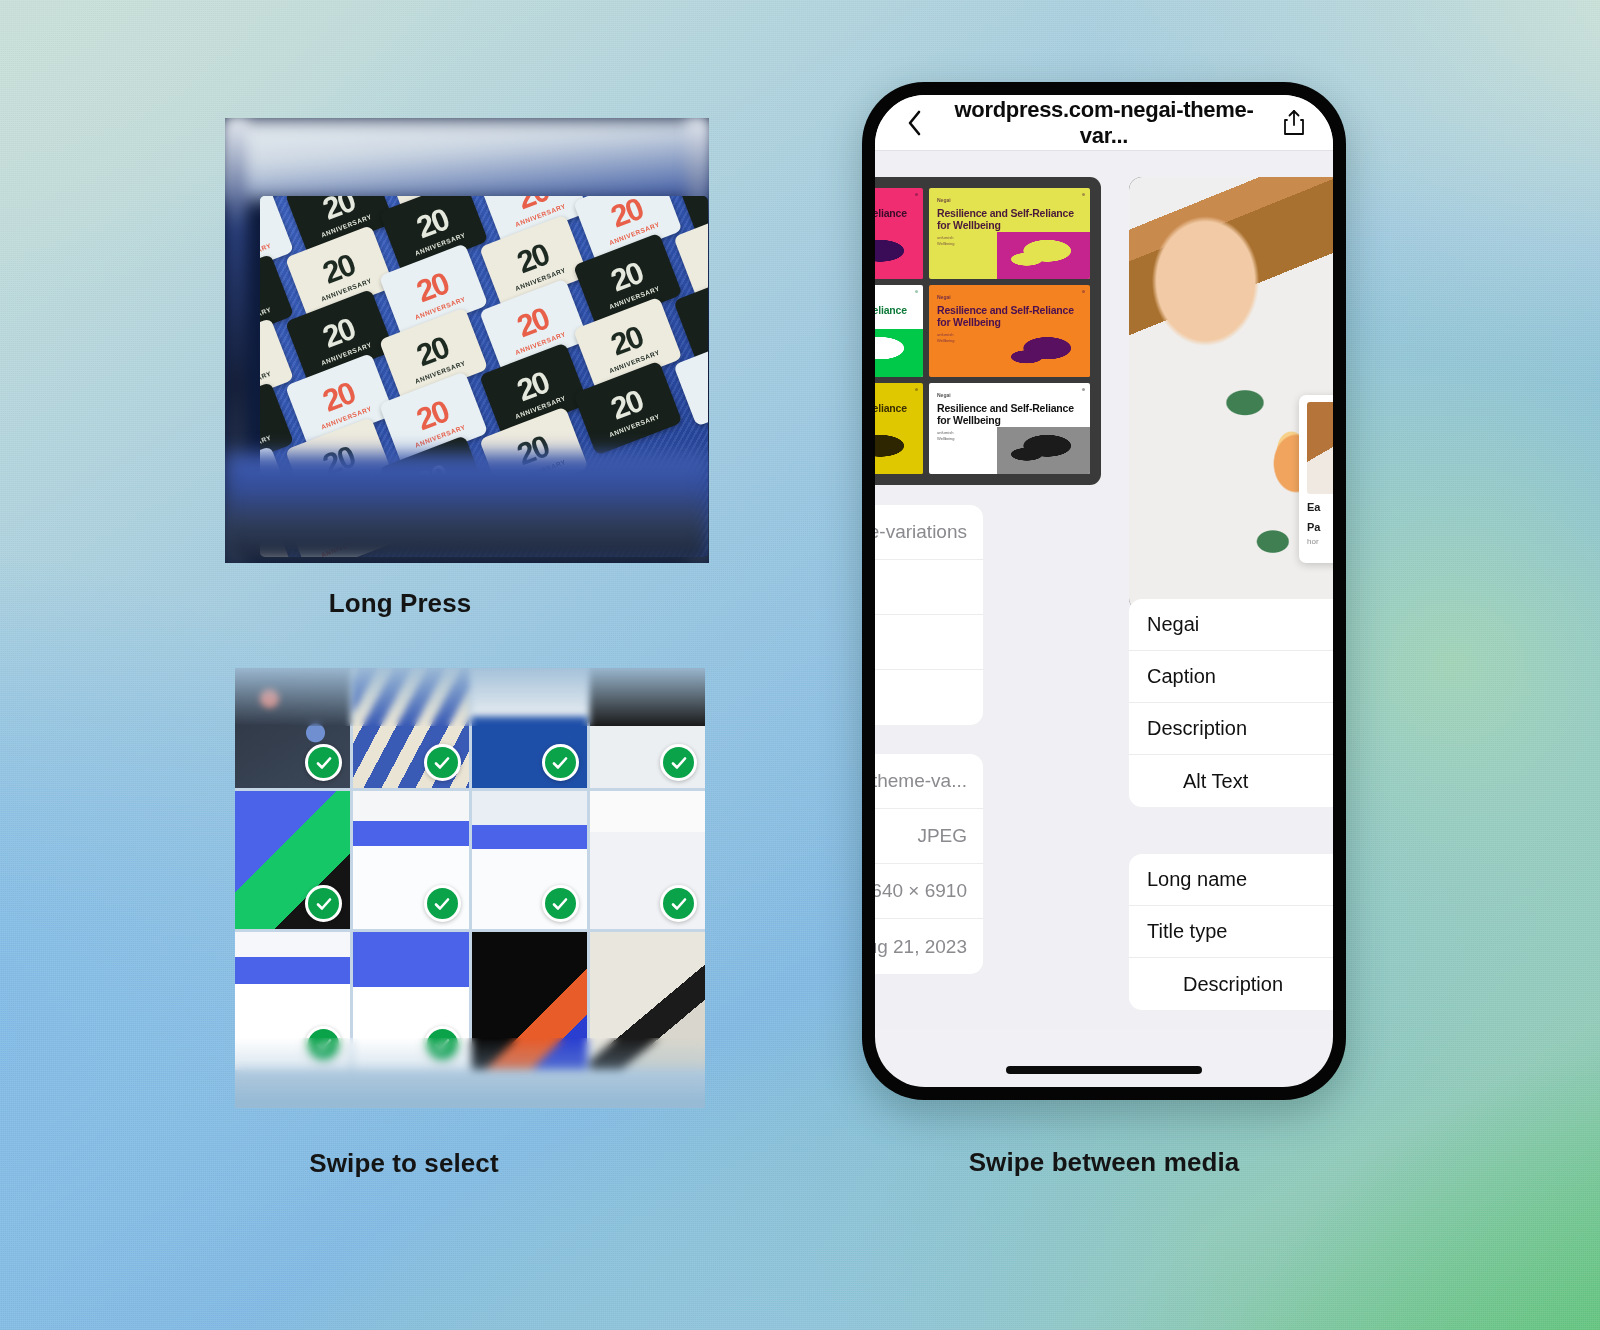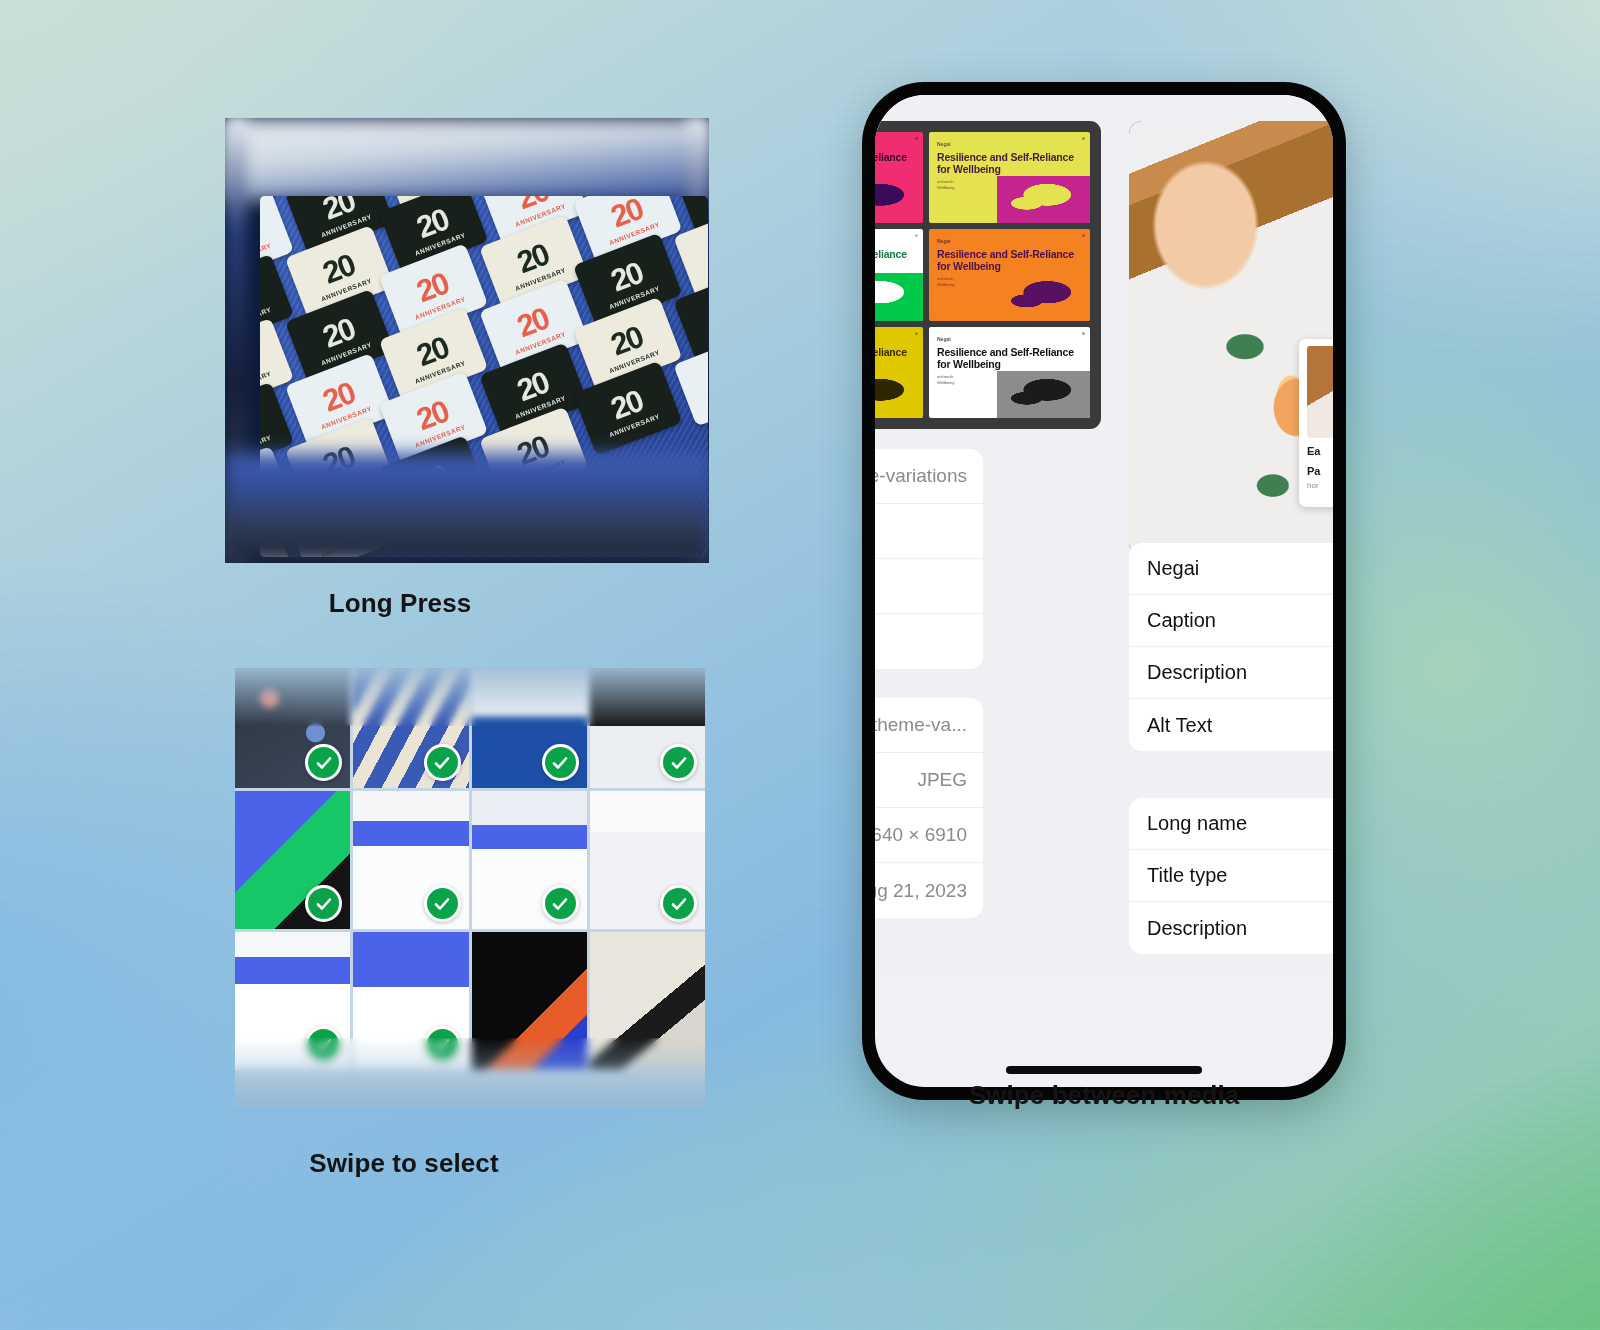--- a/index.html
+++ b/index.html
@@ -230,21 +230,21 @@
   }
   #detail-card2 {
     position: absolute; left: 254px; top: 703px;
     width: 260px; background: #fff; border-radius: 13px; overflow: hidden;
   }
   .drow {
     height: 52px; display: flex; align-items: center;
     padding: 0 18px; font-size: 20px; color: #111;
     border-bottom: 1px solid #ececee; white-space: nowrap;
   }
-  .drow:last-child { border-bottom: none; }
+  .drow:last-child { border-bottom: none; margin-left: 36px; }
 
   #home-indicator {
     position: absolute; left: 50%; transform: translateX(-50%);
     bottom: 13px; width: 196px; height: 8px; border-radius: 5px; background: #0b0b0b;
     z-index: 5;
   }
 </style>
 </head>
 <body>
 
@@ -475,20 +475,35 @@
     <div id="grid-top-fade"></div>
     <div id="grid-bottom-fade"></div>
   </div>
   <div class="caption" style="top:1148px;padding-left:8px;">Swipe to select</div>
 </div>
 
 <div id="phone">
   <div id="screen">
 
 
+    <div id="navbar">
+      <span class="back">
+        <svg viewBox="0 0 17 28" fill="none" stroke="#0b0b0b" stroke-width="2.6" stroke-linecap="round" stroke-linejoin="round">
+            <path d="M13 3 L4 14 L13 25"></path>
+          </svg>
+      </span>
+      <span id="url">wordpress.com-negai-theme-var...</span>
+      <span class="share">
+        <svg viewBox="0 0 22 27" fill="none" stroke="#0b0b0b" stroke-width="1.8" stroke-linecap="round" stroke-linejoin="round">
+          <path d="M11 2 L11 16"></path>
+            <path d="M6.5 6.5 L11 2 L15.5 6.5"></path>
+          <path d="M4 11 L2 11 L2 25 L20 25 L20 11 L18 11"></path>
+        </svg>
+      </span>
+    </div>
 
     <div id="content">
 
       <div id="media-row">
         <div class="media-item" id="media-prev">
           <div id="variations">
               <div class="vcard" style="background: rgb(239, 45, 112); color: rgb(58, 11, 42);">
                 <div class="vdot" style="background:#3a0b2a"></div>
                 <div class="vtag">Negai</div>
                 <div class="vtitle">Resilience and Self-Reliance for Wellbeing</div>
@@ -569,13 +584,13 @@
         <div class="drow">Title type</div>
         <div class="drow">Description</div>
       </div>
 
     </div>
 
     <div id="home-indicator"></div>
   </div>
 </div>
 
-<div class="caption" style="left:862px; width:484px; top:1080px;">Swipe between media</div>
+<div class="caption" style="left:862px; width:484px; top:1147px;">Swipe between media</div>
 
 </body></html>

